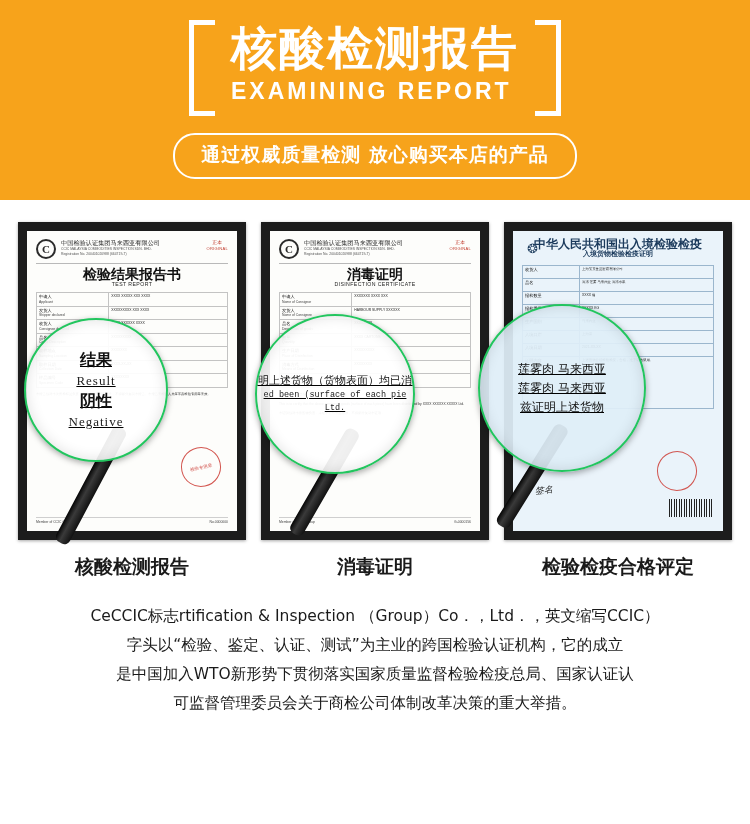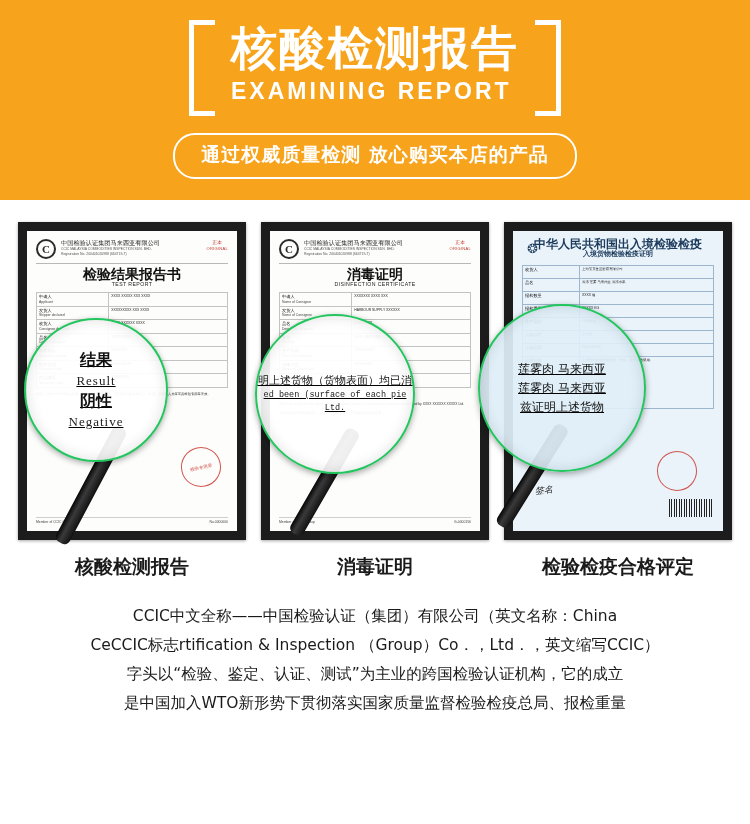--- a/index.html
+++ b/index.html
@@ -695,19 +695,19 @@
             <div class="lens-blue-line">兹证明上述货物</div>
           </div>
         </div>
       </div>
       <div class="cert-caption">检验检疫合格评定</div>
     </div>
 
   </div>
 
   <div class="about">
-    <p>CCIC中文全称——中国检验认证（集团）有限公司（英文名称：China</p>
     <p>CeCCIC标志rtification &amp; Inspection （Group）Co．，Ltd．，英文缩写CCIC）</p>
     <p>字头以“检验、鉴定、认证、测试”为主业的跨国检验认证机构，它的成立</p>
-    <p>是中国加入WTO新形势下贯彻落实国家质量监督检验检疫总局、报检重量</p>
+    <p>是中国加入WTO新形势下贯彻落实国家质量监督检验检疫总局、国家认证认</p>
+    <p>可监督管理委员会关于商检公司体制改革决策的重大举措。</p>
   </div>
 
 </div>
 
 </body></html>

